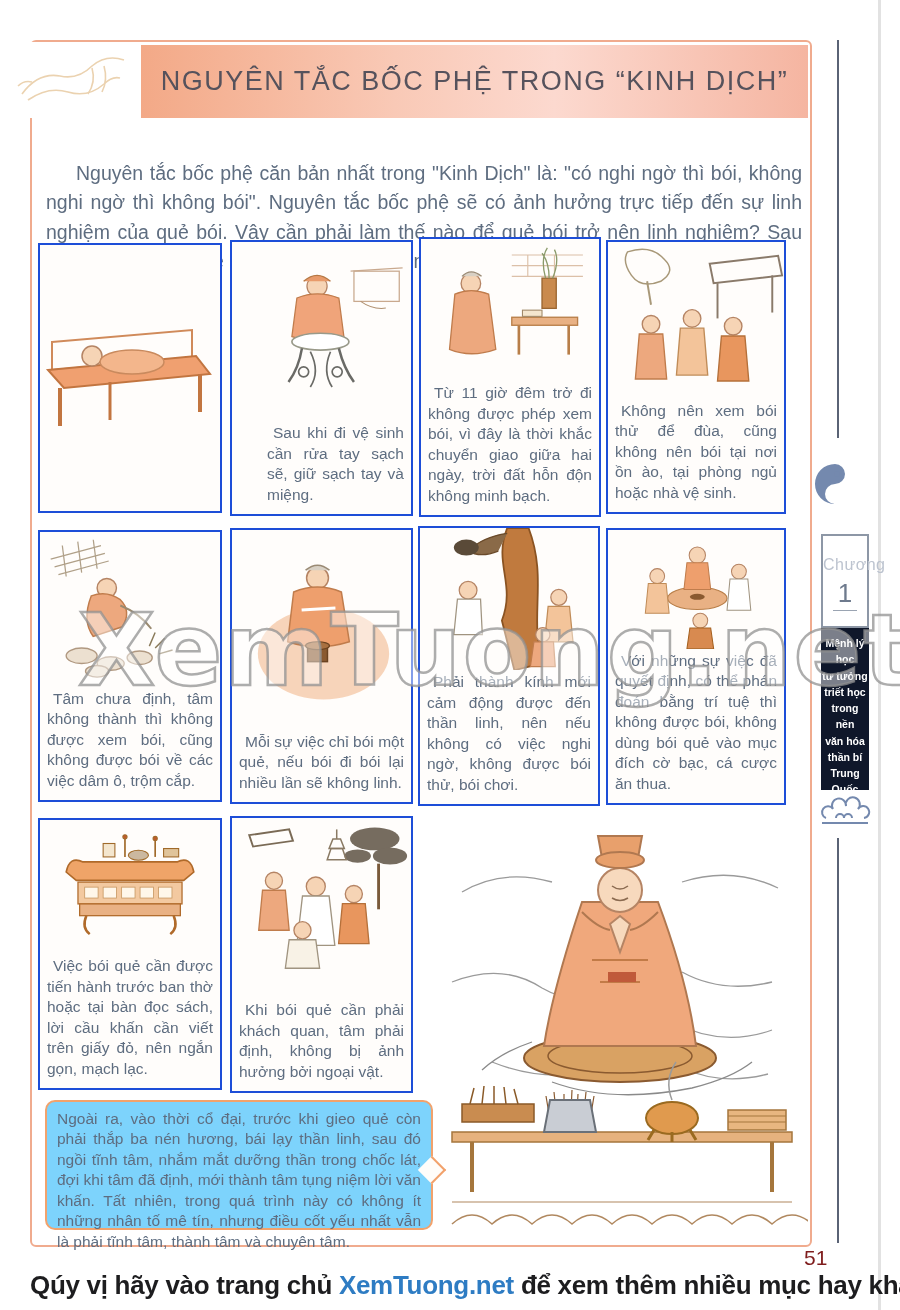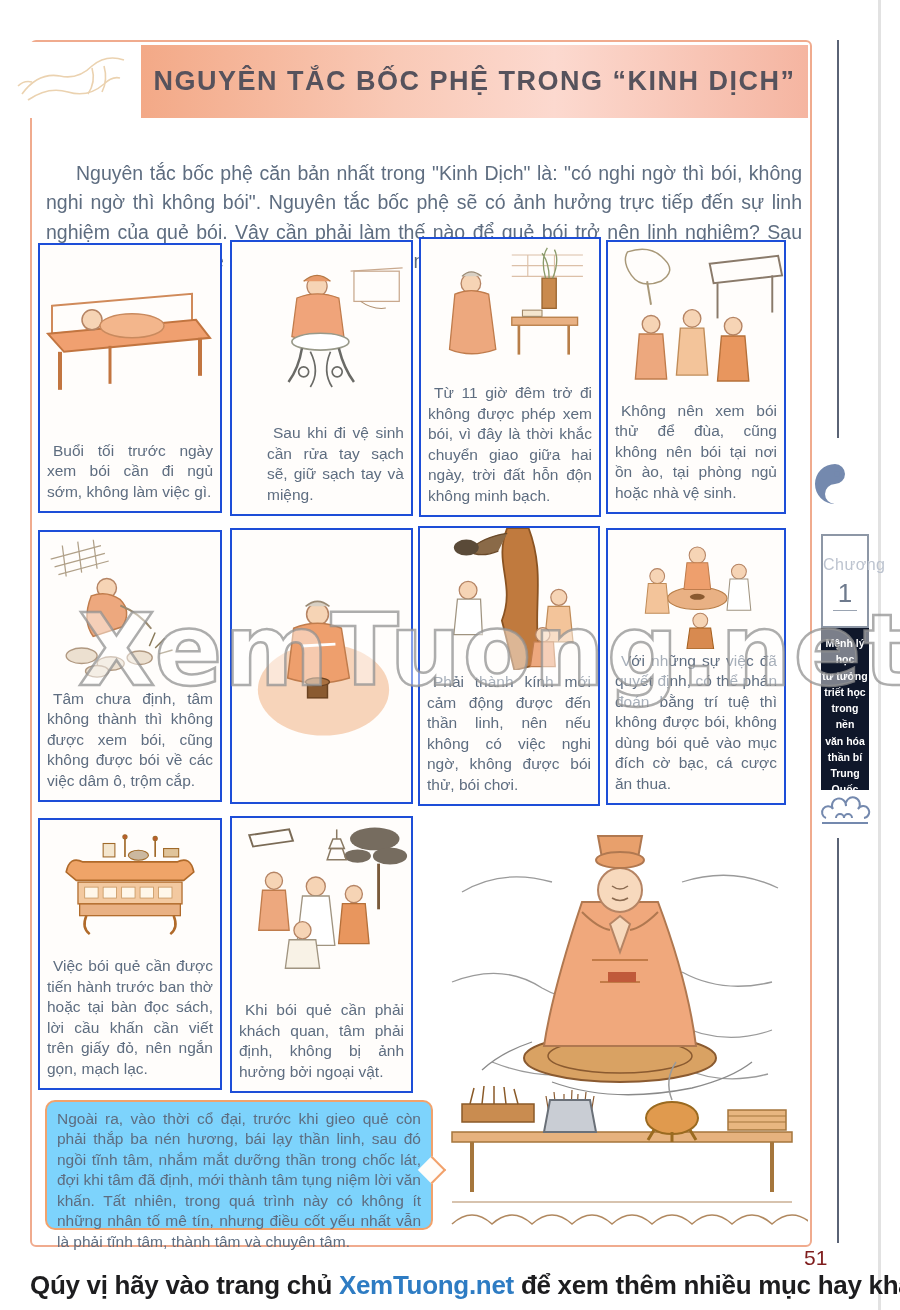--- a/index.html
+++ b/index.html
@@ -12,21 +12,21 @@
   .page-border{left:30px;top:40px;width:778px;height:1203px;border:2px solid #f0ab8e;border-radius:6px;}
   .scan-band{left:878px;top:0;width:3px;height:1310px;background:#d6d6d6;opacity:.7;}
   
   .corner-art{left:8px;top:42px;width:132px;height:76px;background:#fff;}
   .title-bar{
     left:141px;top:45px;width:667px;height:73px;
     background:linear-gradient(90deg,#f3a987 0%,#f9c9b6 38%,#fcd9cf 62%,#f5b5a1 100%);
     display:flex;align-items:center;justify-content:center;
   }
   .title-bar h1{
-    margin:0;font-size:27px;font-weight:bold;color:#56525c;letter-spacing:1.5px;
+    margin:0;font-size:27px;font-weight:normal;color:#56525c;letter-spacing:1.5px;
     font-family:"Liberation Sans","DejaVu Sans",sans-serif;
   }
   .intro{
     left:46px;top:139px;width:756px;font-size:19.5px;line-height:1.52;color:#5e6d80;
     text-align:justify;text-indent:30px;
   }
   
   .panel{
     border:2px solid #1d4ed8;background:#fffdfb;display:flex;flex-direction:column;
     box-sizing:border-box;
@@ -118,21 +118,20 @@
     <svg viewBox="0 0 180 160">
       <polygon points="12,44 152,32 152,60 12,72" fill="none" stroke="#d08a5a" stroke-width="2"></polygon>
       <polygon points="8,72 156,58 170,76 24,90" fill="#f0a070" stroke="#c27540" stroke-width="2"></polygon>
       <line x1="20" y1="90" x2="20" y2="128" stroke="#c27540" stroke-width="4"></line>
       <line x1="160" y1="76" x2="160" y2="114" stroke="#c27540" stroke-width="4"></line>
       <line x1="70" y1="84" x2="70" y2="122" stroke="#c27540" stroke-width="3"></line>
       <circle cx="52" cy="58" r="10" fill="#f6d4b5" stroke="#b58464" stroke-width="1.5"></circle>
       <ellipse cx="92" cy="64" rx="32" ry="12" fill="#f3b68c" stroke="#c98a5e" stroke-width="1.5"></ellipse>
     </svg>
   </div>
-  <p class="caption">Buổi tối trước ngày xem bói cần đi ngủ sớm, không làm việc gì.</p>
 </div>
 
 <div class="abs panel p2">
   <div class="art">
     <svg viewBox="0 0 180 160">
       <rect x="112" y="8" width="54" height="36" fill="none" stroke="#c9a98e" stroke-width="1.5"></rect>
       <path d="M108,8 L170,4" stroke="#c9a98e" stroke-width="1.5" fill="none"></path>
       <path d="M120,44 q14,10 30,8" stroke="#b09070" stroke-width="1.2" fill="none"></path>
       <circle cx="68" cy="26" r="12" fill="#f6d4b5" stroke="#b58464" stroke-width="1.5"></circle>
       <path d="M52,20 Q68,6 84,20" fill="#e89a6a" stroke="#b57844" stroke-width="1.5"></path>
@@ -221,20 +220,21 @@
     <svg viewBox="0 0 180 160">
       <ellipse cx="92" cy="104" rx="66" ry="46" fill="#f2bf97" opacity="0.65"></ellipse>
       <circle cx="86" cy="28" r="11" fill="#f6d4b5" stroke="#b58464" stroke-width="1.5"></circle>
       <path d="M74,20 Q86,10 98,20" fill="#d8d0c4" stroke="#9a8a74" stroke-width="1.5"></path>
       <path d="M62,42 Q86,32 110,42 L118,92 Q86,102 56,92 Z" fill="#ee9f6d" stroke="#c07c4c" stroke-width="1.5"></path>
       <path d="M70,60 L104,58" stroke="#fff" stroke-width="3"></path>
       <rect x="76" y="96" width="20" height="16" fill="#8a5a30" stroke="#6a4220" stroke-width="1.5"></rect>
       <ellipse cx="86" cy="96" rx="12" ry="4" fill="#a87040" stroke="#6a4220" stroke-width="1.2"></ellipse>
     </svg>
   </div>
+  <p class="caption">Mỗi sự việc chỉ bói một quẻ, nếu bói đi bói lại nhiều lần sẽ không linh.</p>
 </div>
 
 <div class="abs panel p7">
   <div class="art">
     <svg viewBox="0 0 180 160">
       <path d="M88,0 C72,40 98,62 82,104 L96,160 L128,152 C112,100 134,58 112,0 Z" fill="#c07a3e" stroke="#8a5322" stroke-width="2"></path>
       <path d="M88,6 Q60,10 44,26 Q58,34 78,26" fill="#8a6a48" stroke="#6a4a2a" stroke-width="1.5"></path>
       <ellipse cx="42" cy="22" rx="14" ry="9" fill="#5a4a38"></ellipse>
       <circle cx="44" cy="70" r="10" fill="#f6d4b5" stroke="#b58464" stroke-width="1.4"></circle>
       <path d="M32,80 L58,80 L60,120 L28,120 Z" fill="#ffffff" stroke="#a09480" stroke-width="1.4"></path>

